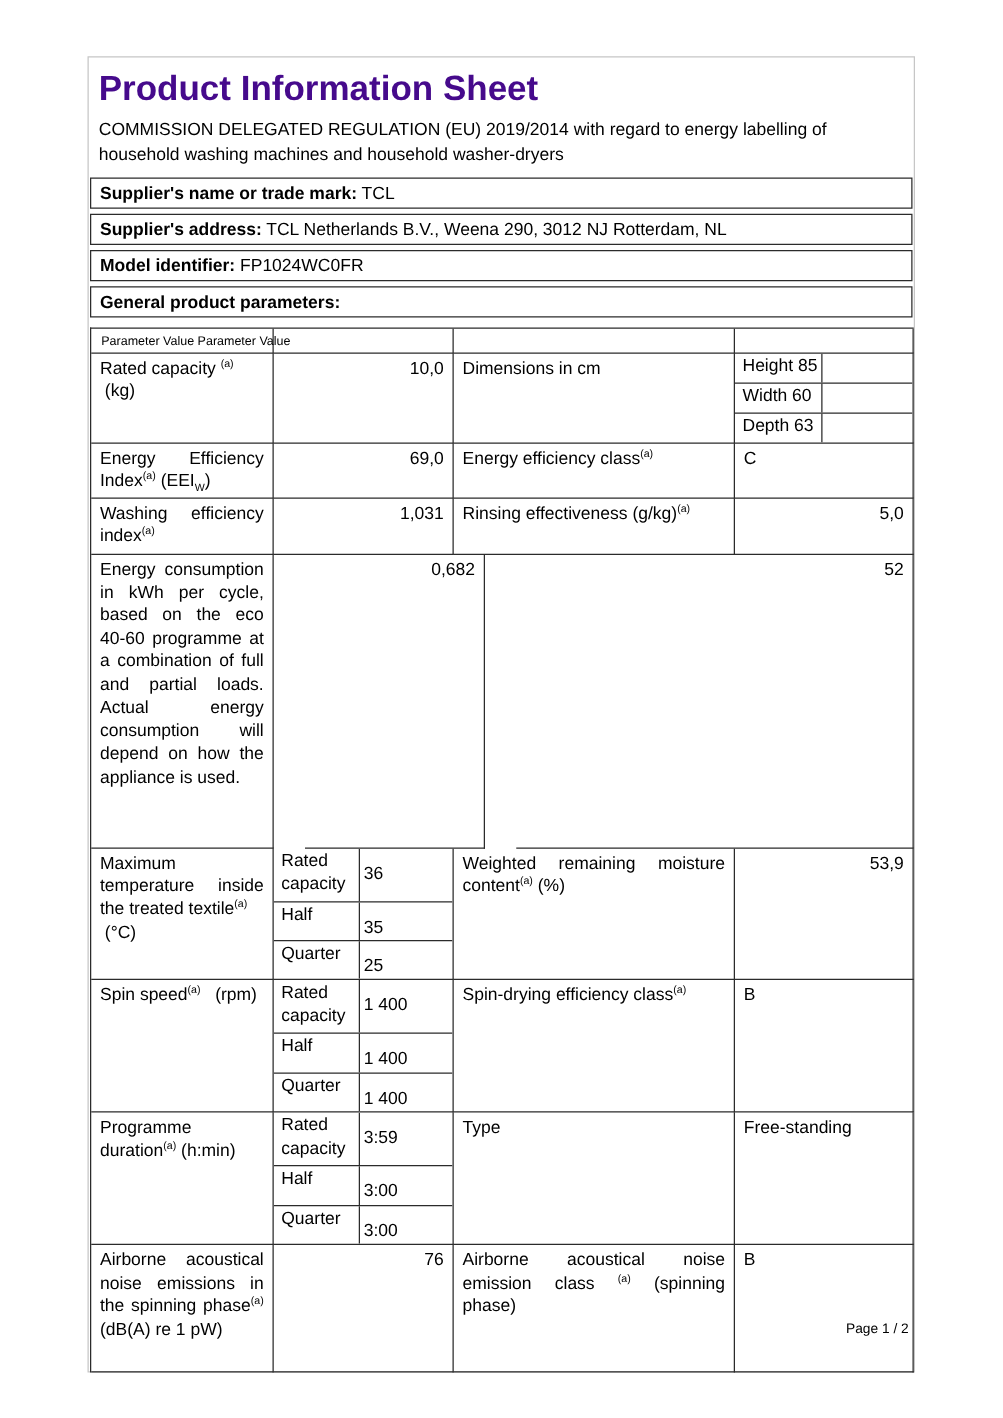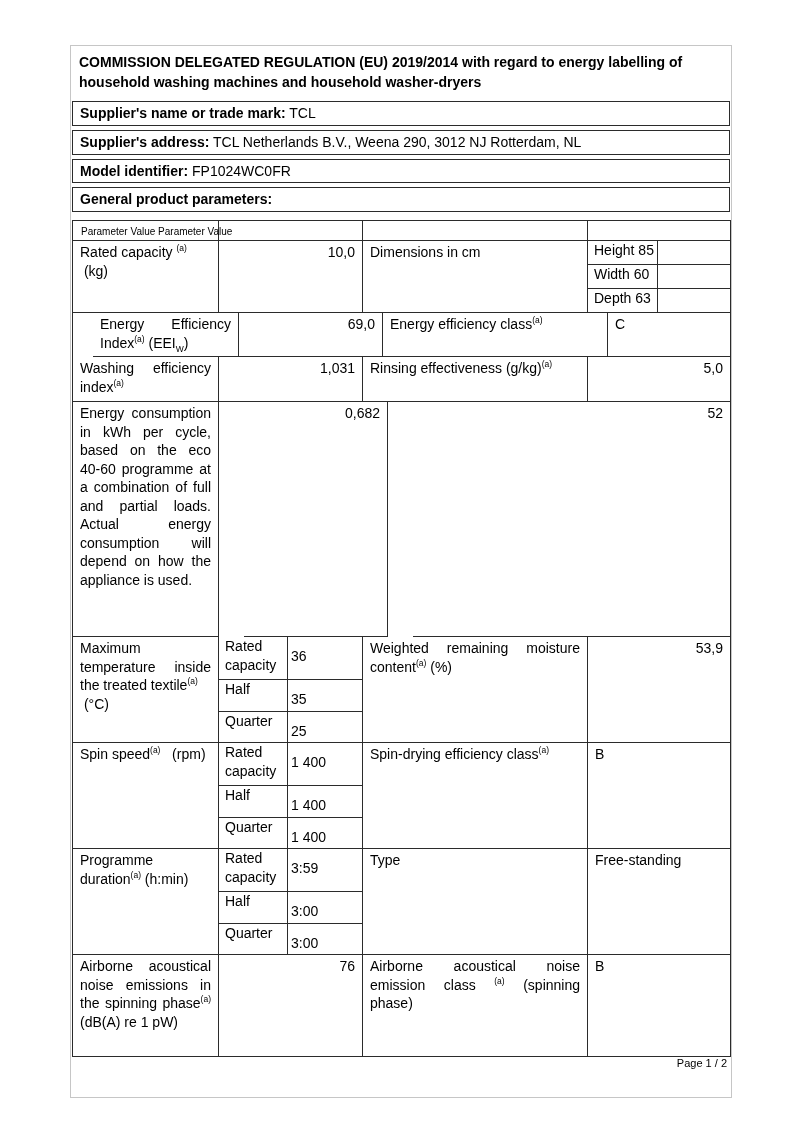--- a/index.html
+++ b/index.html
@@ -9,21 +9,21 @@
     -webkit-font-smoothing:antialiased;
   }
   .page {
     position:absolute; left:70px; top:45px; width:662px; height:1053px;
     border:1px solid #c6c6c6; box-sizing:border-box; background:#fff;
   }
   .title {
     margin:9px 0 0 8px; font-size:28px; line-height:1.15; font-weight:700;
     color:#460a8c; letter-spacing:0;
   }
-  .subtitle { margin:7px 8px 0 8px; max-width:620px; font-size:14px; line-height:1.42;font-weight:bold; }
+  .subtitle { margin:7px 8px 0 8px; max-width:620px; font-size:14px; line-height:1.42; }
   .ibox {
     margin:4px 0 0 1px; width:658px; box-sizing:border-box;
     border:1px solid #2b2b2b; padding:2px 7px; font-size:14px; line-height:1.35;
   }
   .ibox.first { margin-top:8px; }
   .ibox b { font-weight:700; }
   .ptable {
     margin:8px 0 0 1px; width:659px; box-sizing:border-box;
     border-top:1px solid #2b2b2b; border-left:1px solid #2b2b2b; font-size:14px;
   }
@@ -39,31 +39,32 @@
   .subrow { display:flex; border-bottom:1px solid #2b2b2b; }
   .subrow:last-child { border-bottom:none; flex:1; }
   .sl { box-sizing:border-box; width:69px; border-right:1px solid #2b2b2b; padding:0 3px 2px 6px; line-height:1.32; }
   .sv { flex:1; box-sizing:border-box; padding:10px 7px 2px 3px; line-height:1.32; }
   .dim .sl { width:70px; white-space:nowrap; }
   .sfill { flex:1; }
   .h2 { min-height:42px; } .h1 { min-height:23px; }
   .rh { position:relative; min-height:20px; }
   .rh .cell { padding:0; }
   .hoverlay { position:absolute; left:8px; top:5px; white-space:nowrap; font-size:10px; }
-  .r1 { min-height:69px; } .r2 { min-height:44px;margin-left:20px; } .r3 { min-height:45px; }
+  .r1 { min-height:69px; } .r2 { min-height:44px; } .r3 { min-height:45px; }
   .r4 { min-height:235px;gap:25px; } .r5,.r6,.r7 { min-height:88px; } .r8 { min-height:102px; }
   sup { font-size:8.5px; line-height:0; vertical-align:super; }
   sub { font-size:8.5px; line-height:0; vertical-align:sub; }
   .footer { position:absolute; right:4px; bottom:28px; font-size:11px; }
 </style>
 </head>
 <body>
 
 <div class="page">
 
+  <h1 class="title">Product Information Sheet</h1>
   <p class="subtitle">COMMISSION DELEGATED REGULATION (EU) 2019/2014 with regard to energy labelling of household washing machines and household washer-dryers</p>
 
   <div class="ibox first">
     <b>Supplier's name or trade mark:</b><span> TCL</span>
   </div>
   <div class="ibox">
     <b>Supplier's address:</b><span> TCL Netherlands B.V., Weena 290, 3012 NJ Rotterdam, NL</span>
   </div>
   <div class="ibox">
     <b>Model identifier:</b><span> FP1024WC0FR</span>

